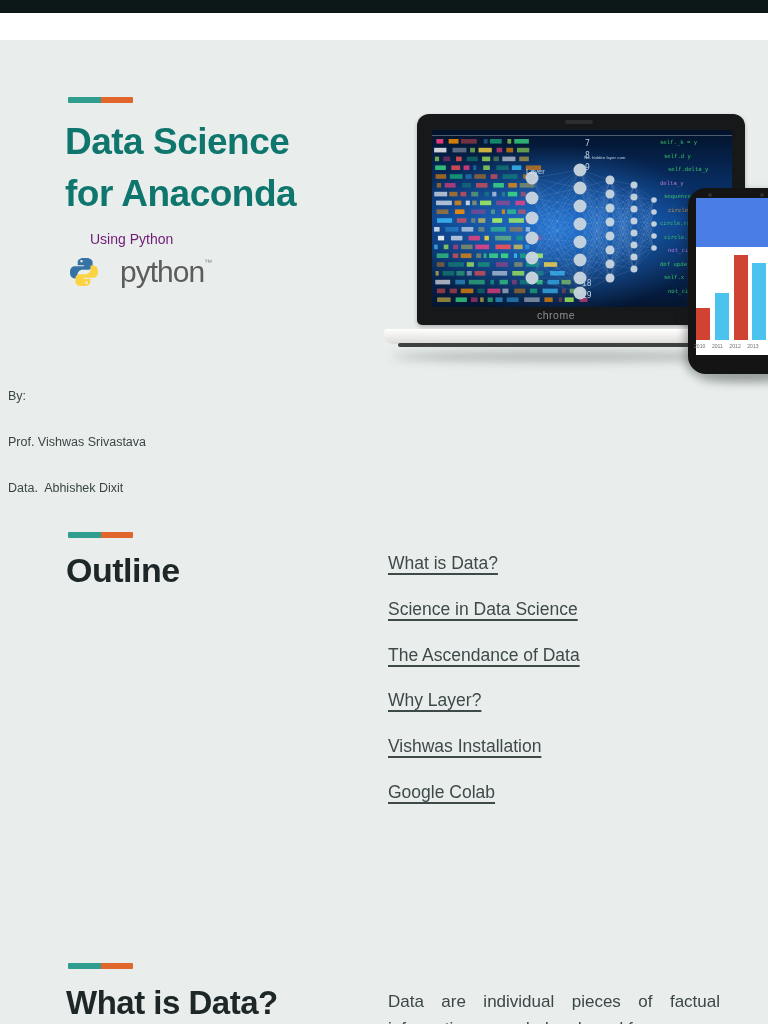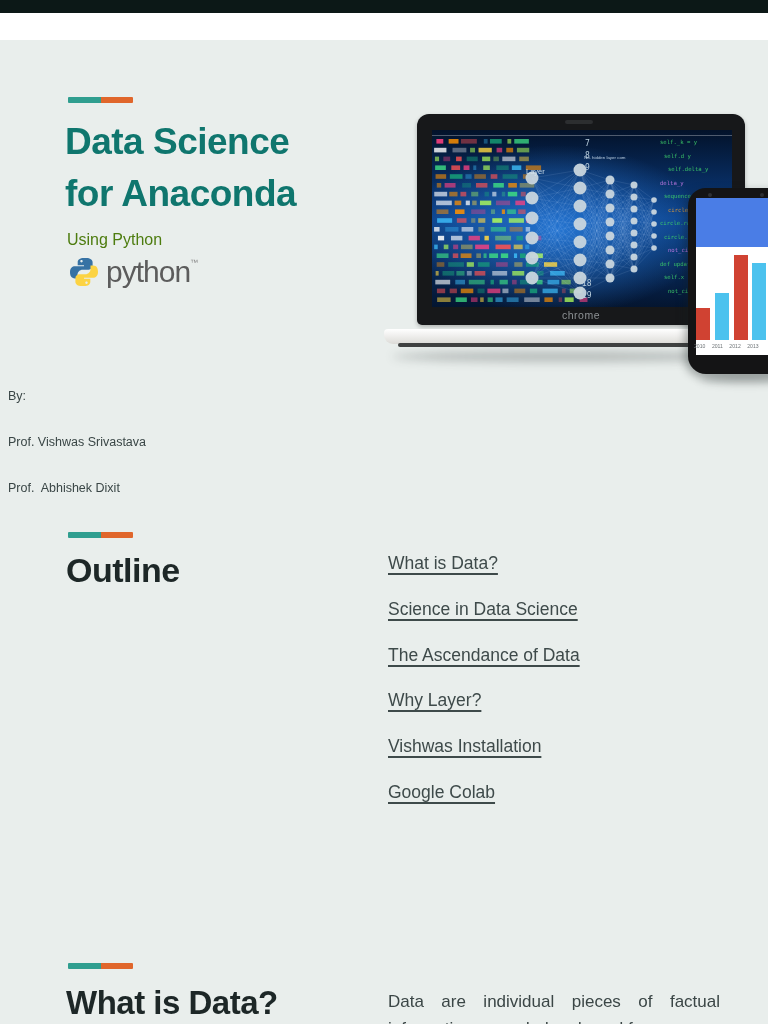--- a/index.html
+++ b/index.html
@@ -10,35 +10,35 @@
 
   .top-bar{left:0;top:0;width:768px;height:13px;background:#0c1817;}
   .slide-canvas{left:0;top:40px;width:768px;height:984px;background:#e9eeec;}
 
   .divider{width:65px;height:6px;display:flex;border-radius:1px;overflow:hidden;}
   .divider .t{width:33px;height:6px;}
   .divider .o{width:32px;height:6px;}
 
   .h-title{font-size:37px;line-height:52px;font-weight:700;letter-spacing:-.5px;color:#0f766e;}
   .h-mid{font-size:34px;font-weight:700;letter-spacing:-.5px;color:#1d2727;text-align:right;}
-  .subtitle{font-size:16px;color:#4d7c0f;}
+  .subtitle{font-size:14px;color:#701a75;margin-left:23px;}
   .byline{font-size:12.5px;line-height:15.2px;color:#3a4646;white-space:pre;}
 
   .links{display:flex;flex-direction:column;gap:27px;font-size:17.5px;line-height:18.8px;color:#3e4a4a;}
   .links .lnk{text-decoration:underline;text-underline-offset:4px;
               text-decoration-thickness:1.5px;cursor:pointer;width:max-content;}
 
   .body-text{width:332px;font-size:17px;line-height:27px;color:#3b4646;text-align:justify;}
 
   
   .laptop-frame{left:417px;top:114px;width:328px;height:211px;background:#17181a;
                 border-radius:12px 12px 5px 5px;box-shadow:0 2px 4px rgba(0,0,0,.25);}
   .laptop-display{left:432px;top:130px;width:300px;height:177px;overflow:hidden;background:#061a38;}
   .camera-slit{left:565px;top:120px;width:28px;height:4px;background:#2c2e30;border-radius:2px;}
-  .brand{left:417px;top:309px;width:328px;text-align:center;font-size:10.5px;color:#8d9194;letter-spacing:.5px;}
+  .brand{left:392px;top:309px;width:328px;text-align:center;font-size:10.5px;color:#8d9194;letter-spacing:.5px;}
   .laptop-base{left:384px;top:329px;width:362px;height:15px;
                background:linear-gradient(#ffffff,#dcdbd7);border-radius:4px 4px 9px 9px;}
   .base-line{left:398px;top:343px;width:336px;height:4px;background:#404242;border-radius:2px;}
   .laptop-shadow{left:392px;top:351px;width:344px;height:11px;border-radius:50%;
                  background:rgba(30,40,40,.25);filter:blur(5px);}
 
   
   .phone-body{left:688px;top:188px;width:92px;height:186px;background:#141415;
               border-radius:18px 0 0 18px;box-shadow:-3px 3px 8px rgba(20,30,30,.35);}
   .phone-cam{left:708px;top:193px;width:4px;height:4px;border-radius:50%;background:#2f3033;}
@@ -73,28 +73,28 @@
     <div>for Anaconda</div>
   </div>
 
   <div class="abs subtitle" style="left:67px;top:231px;">Using Python</div>
 
   <div class="abs py-row" style="left:68px;top:256px;">
     <svg width="32" height="32" viewBox="0 0 32 32">
       <path fill="#3672a4" d="M15.9 2c-4.1 0-6.2 1.8-6.2 4.1v3.2h6.3v1H6.9c-2.6 0-4.9 1.8-4.9 6 0 3.3 1.3 6.1 4.9 6.1h2.6v-3.7c0-2.8 2.4-5 5.1-5h6.1c2.1 0 3.9-1.7 3.9-3.9V6.1C24.6 3.8 21.9 2 18.6 2h-2.7zm-2.4 2.1c.7 0 1.2.5 1.2 1.2s-.5 1.2-1.2 1.2-1.2-.5-1.2-1.2.5-1.2 1.2-1.2z"></path>
       <path fill="#fcd343" d="M16.1 30c4.1 0 6.2-1.8 6.2-4.1v-3.2H16v-1h9.1c2.6 0 4.9-1.8 4.9-6 0-3.3-1.3-6.1-4.9-6.1h-2.6v3.7c0 2.8-2.4 5-5.1 5h-6.1c-2.1 0-3.9 1.7-3.9 3.9v3.7c0 2.3 2.7 4.1 6 4.1h2.8zm2.4-2.1c-.7 0-1.2-.5-1.2-1.2s.5-1.2 1.2-1.2 1.2.5 1.2 1.2-.5 1.2-1.2 1.2z"></path>
     </svg>
-    <span class="py-word" style="margin-left:6px;">python</span>
+    <span class="py-word" style="margin-left:20px;">python</span>
     <span class="py-tm">™</span>
   </div>
 
   <div class="abs byline" style="left:8px;top:359px;">
     <div>By:</div>
     <div>Prof. Vishwas Srivastava</div>
-    <div>Prof.  Abhishek Dixit</div>
+    <div>Data.  Abhishek Dixit</div>
   </div>
 
   <div class="abs laptop-frame"></div>
   <div class="abs camera-slit"></div>
   <div class="abs laptop-display">
     <svg id="screen-svg" width="300" height="177" viewBox="0 0 300 177">
       <defs>
         <linearGradient id="sky" x1="0" y1="0" x2="0" y2="1">
           <stop offset="0" stop-color="#03122a"></stop>
           <stop offset=".5" stop-color="#0b3f86"></stop>

